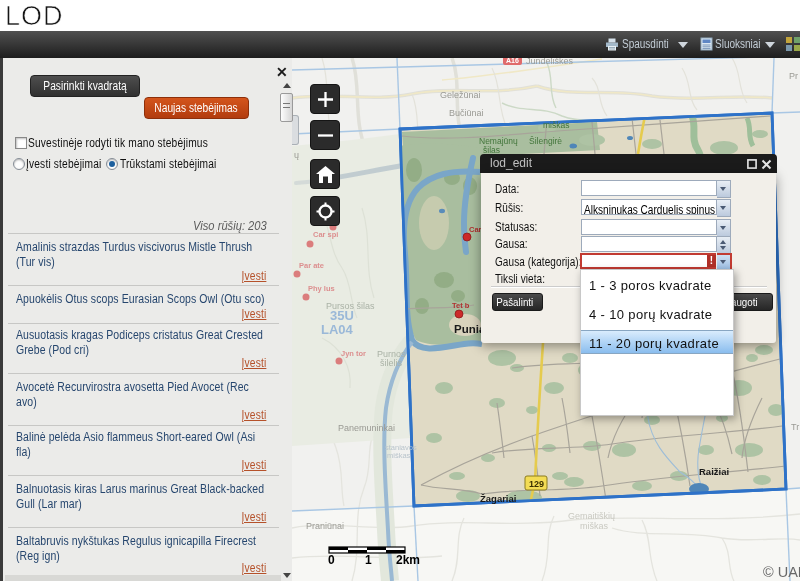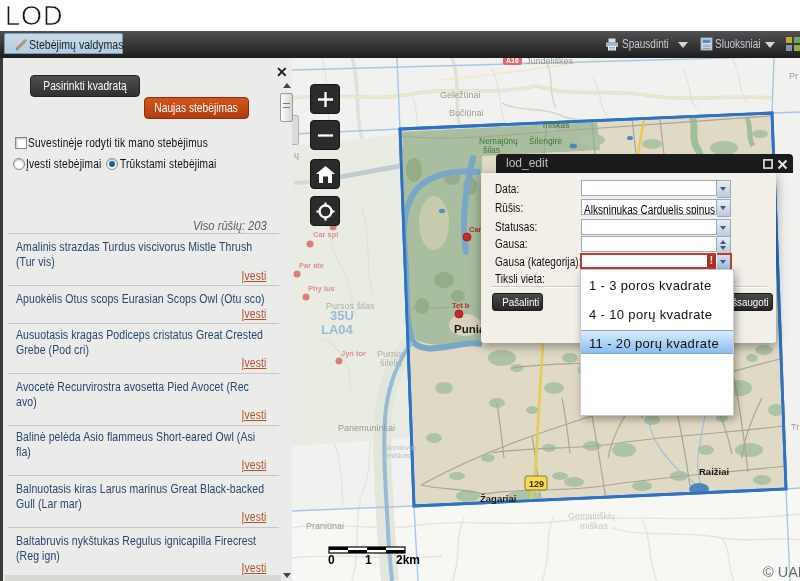--- a/index.html
+++ b/index.html
@@ -31,43 +31,36 @@
 .iv{position:absolute;font-size:12.5px;color:#b5512a;text-decoration:underline;letter-spacing:.2px;transform:scaleX(.82);transform-origin:100% 0;white-space:nowrap;}
 #bstrip{position:absolute;left:5px;top:575px;width:276px;height:6px;background:#d8d8d5;}
 
 #sbar{position:absolute;left:279px;top:81px;width:14px;height:500px;}
 #sthumb{position:absolute;left:1px;top:12px;width:11px;height:27px;background:linear-gradient(90deg,#fdfdfd,#d5d5d5);border:1px solid #9a9a9a;border-radius:2px;}
 
 #map{position:absolute;left:292px;top:58px;width:508px;height:523px;background:#f1f1ef;}
 .mbtn{position:absolute;left:18px;width:30px;height:30px;background:#2b2b2b;border:1px solid #151515;border-radius:4px;box-sizing:border-box;color:#fff;}
 
 #dlg{position:absolute;left:480px;top:154px;width:297px;height:190px;}
-#dtitle{position:absolute;left:16px;top:0;width:100%;height:19px;background:#1b1b1b;border-radius:4px 4px 0 0;color:#c0c0c0;font-size:12px;line-height:19px;}
+#dtitle{position:absolute;left:0;top:0;width:100%;height:19px;background:#1b1b1b;border-radius:4px 4px 0 0;color:#c0c0c0;font-size:12px;line-height:19px;}
 #dbody{position:absolute;left:1px;top:19px;width:295px;height:170px;background:#f2efe9;border-radius:0 0 3px 3px;box-shadow:0 3px 12px rgba(0,0,0,.4);}
 .dlabel{position:absolute;left:14px;font-size:12.5px;color:#101010;letter-spacing:.1px;transform:scaleX(.8);transform-origin:0 0;white-space:nowrap;}
 .dinput{position:absolute;left:100px;width:134px;height:14px;background:#fff;border:1px solid #9daabb;}
 .dcombtn{position:absolute;left:236px;width:13px;height:16px;background:linear-gradient(#e8eef5,#bccadd);border:1px solid #9daabb;border-left:none;}
 .dcombtn .tri{position:absolute;left:3px;top:6px;width:0;height:0;border-left:3.5px solid transparent;border-right:3.5px solid transparent;border-top:4.5px solid #4a5a74;}
-.dbtn{position:absolute;height:16px;background:linear-gradient(#4a4a4a,#262626);border:1px solid #1a1a1a;border-radius:3px;color:#fff;font-size:11.5px;text-align:right;line-height:16px;}
+.dbtn{position:absolute;height:16px;background:linear-gradient(#4a4a4a,#262626);border:1px solid #1a1a1a;border-radius:3px;color:#fff;font-size:11.5px;text-align:left;line-height:16px;}
 #ddlist{position:absolute;left:580px;top:269px;width:152px;height:145px;background:#fff;border:1px solid #c8c8c8;box-shadow:2px 3px 8px rgba(0,0,0,.35);}
 .dditem{position:absolute;left:8px;font-size:13px;color:#111;letter-spacing:.35px;}
 #ddhl{position:absolute;left:0;top:60px;width:152px;height:24px;background:linear-gradient(#d9ecfd,#8abdee);border-top:1px solid #88a6c2;border-bottom:1px solid #88a6c2;box-sizing:border-box;}
 </style>
 </head>
 <body>
 <div id="page">
   <div id="logo">LOD</div>
   <div id="toolbar">
-    <div id="tab">
-        <span class="txt">Stebėjimų valdymas</span>
-      <svg style="position:absolute;left:10px;top:4px" width="13" height="13" viewBox="0 0 13 13">
-          <path d="M1 12 l2.2-0.7 7.2-7.2 -1.5-1.5 -7.2,7.2z" fill="#c8a05a" stroke="#7a6030" stroke-width=".6"></path>
-          <path d="M9.4 2.1 l1-1 1.5 1.5 -1 1z" fill="#8a8a8a"></path>
-        </svg>
-    </div>
     <div class="tbitem tbtxt" style="left:622px">Spausdinti</div>
     <div class="tbitem tbtxt" style="left:715px">Sluoksniai</div>
     <svg style="position:absolute;left:605px;top:7px" width="14" height="13" viewBox="0 0 14 13">
         <path d="M1 4.5 h12 v4.5 h-12z" fill="#a3b9ca"></path>
         <path d="M3.5 0.5 h7 v4 h-7z" fill="#d5e1ea"></path>
         <path d="M3 8 h8 v4.5 h-8z" fill="#e8f0f5"></path>
         <path d="M4 9.5 h6 M4 11 h6" stroke="#90a5b5" stroke-width=".9"></path>
       </svg>
     <svg style="position:absolute;left:700px;top:6px" width="13" height="14" viewBox="0 0 13 14">
         <rect x="1" y="1" width="11" height="12" fill="#dce8f2" stroke="#8fa8bc"></rect>

